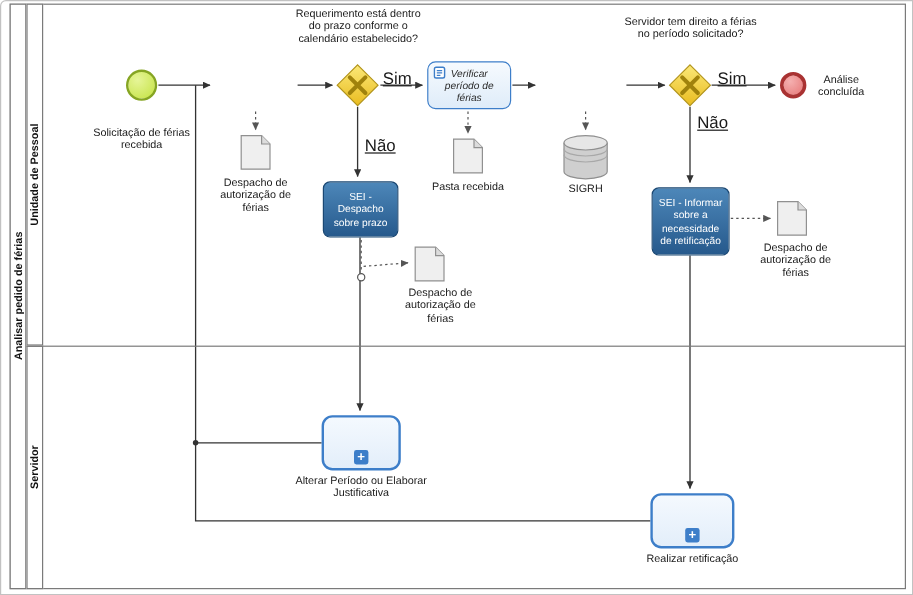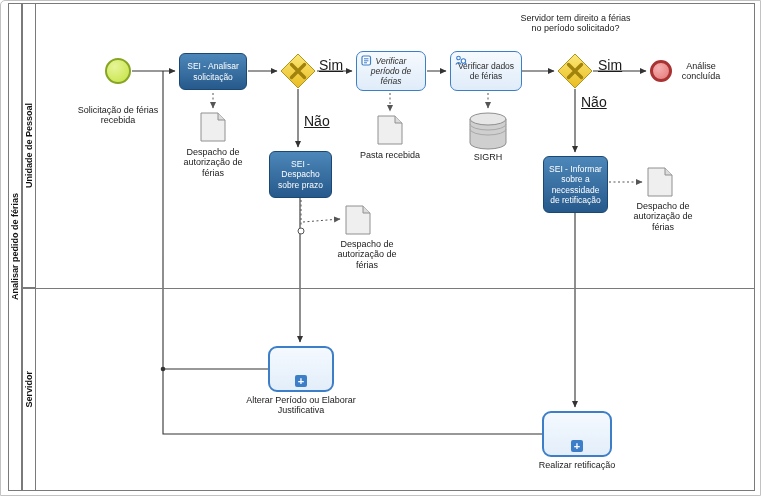--- a/index.html
+++ b/index.html
@@ -78,66 +78,55 @@
     <span class="vtext">Unidade de Pessoal</span>
   </div>
   <div class="abs band" style="left:21px;top:287px;width:14px;height:203px;">
     <span class="vtext">Servidor</span>
   </div>
   <div class="abs lane-divider"></div>
 
   <div class="abs event start" style="left:104px;top:57px;"></div>
   <div class="abs lbl" style="left:76px;top:88px;width:82px;margin-top:16px;">Solicitação de férias recebida</div>
 
-  <div class="abs task dark" style="left:178px;top:52px;width:68px;height:37px;">
-    <span>SEI - Analisar solicitação</span>
-  </div>
 
   <svg class="abs" style="left:199px;top:111px;" width="26" height="30" viewBox="0 0 26 30">
     <path d="M1,1 L18,1 L25,8 L25,29 L1,29 Z" fill="#efefef" stroke="#909090"></path>
     <path d="M18,1 L18,8 L25,8" fill="#dcdcdc" stroke="#909090"></path>
   </svg>
   <div class="abs lbl" style="left:172px;top:146px;width:80px;">Despacho de autorização de férias</div>
 
   <svg class="abs" style="left:279px;top:52px;" width="36" height="36" viewBox="0 0 36 36">
     <defs>
       <linearGradient id="gwg1" x1="0" y1="0" x2="0" y2="1">
         <stop offset="0" stop-color="#fbe878"></stop>
           <stop offset="1" stop-color="#e9bc20"></stop>
       </linearGradient>
     </defs>
     <polygon points="18,1 35,18 18,35 1,18" fill="url(#gwg1)" stroke="#b2941c"></polygon>
     <path d="M11.5,11.5 L24.5,24.5 M24.5,11.5 L11.5,24.5" stroke="#a0820c" stroke-width="3.4" stroke-linecap="round"></path>
   </svg>
+  <div class="abs lbl" style="left:240px;top:5px;width:115px;">Requerimento está dentro do prazo conforme o calendário estabelecido?</div>
   <div class="abs flow-lbl" style="left:318px;top:56px;">Sim</div>
   <div class="abs flow-lbl" style="left:303px;top:112px;">Não</div>
 
   <div class="abs task light" style="left:355px;top:50px;width:70px;height:40px;font-style:italic;">
     <svg class="icon-corner" width="11" height="11" viewBox="0 0 11 11">
       <rect x="1" y="1" width="8.5" height="9" rx="1.5" fill="#fff" stroke="#3d7ec9" stroke-width="1.2"></rect>
       <path d="M3,3.8 h4.5 M3,5.8 h4.5 M3,7.8 h3" stroke="#3d7ec9" stroke-width="1"></path>
     </svg>
     <span>Verificar período de férias</span>
   </div>
 
   <svg class="abs" style="left:376px;top:114px;" width="26" height="30" viewBox="0 0 26 30">
     <path d="M1,1 L18,1 L25,8 L25,29 L1,29 Z" fill="#efefef" stroke="#909090"></path>
     <path d="M18,1 L18,8 L25,8" fill="#dcdcdc" stroke="#909090"></path>
   </svg>
   <div class="abs lbl" style="left:349px;top:149px;width:80px;">Pasta recebida</div>
 
-  <div class="abs task light" style="left:449px;top:50px;width:72px;height:40px;">
-    <svg class="icon-corner" width="12" height="11" viewBox="0 0 12 11">
-      <circle cx="3.5" cy="3" r="1.8" fill="none" stroke="#3d7ec9" stroke-width="1.1"></circle>
-      <path d="M0.8,9.5 Q3.5,5.8 6.2,9.5" fill="none" stroke="#3d7ec9" stroke-width="1.1"></path>
-      <circle cx="8.4" cy="6" r="2.2" fill="#fff" stroke="#3d7ec9" stroke-width="1.1"></circle>
-      <path d="M10,7.6 L11.5,9.3" stroke="#3d7ec9" stroke-width="1.2"></path>
-    </svg>
-    <span>Verificar dados de férias</span>
-  </div>
 
   <svg class="abs" style="left:467px;top:111px;" width="40" height="38" viewBox="0 0 40 38">
     <path d="M2,7 v24 a18,6 0 0 0 36,0 v-24" fill="#cfcfcf" stroke="#8f8f8f"></path>
     <ellipse cx="20" cy="7" rx="18" ry="6" fill="#e6e6e6" stroke="#8f8f8f"></ellipse>
     <path d="M2,12 a18,6 0 0 0 36,0 M2,17 a18,6 0 0 0 36,0" fill="none" stroke="#a8a8a8"></path>
   </svg>
   <div class="abs lbl" style="left:457px;top:151px;width:60px;">SIGRH</div>
 
   <svg class="abs" style="left:556px;top:52px;" width="36" height="36" viewBox="0 0 36 36">
     <defs>

